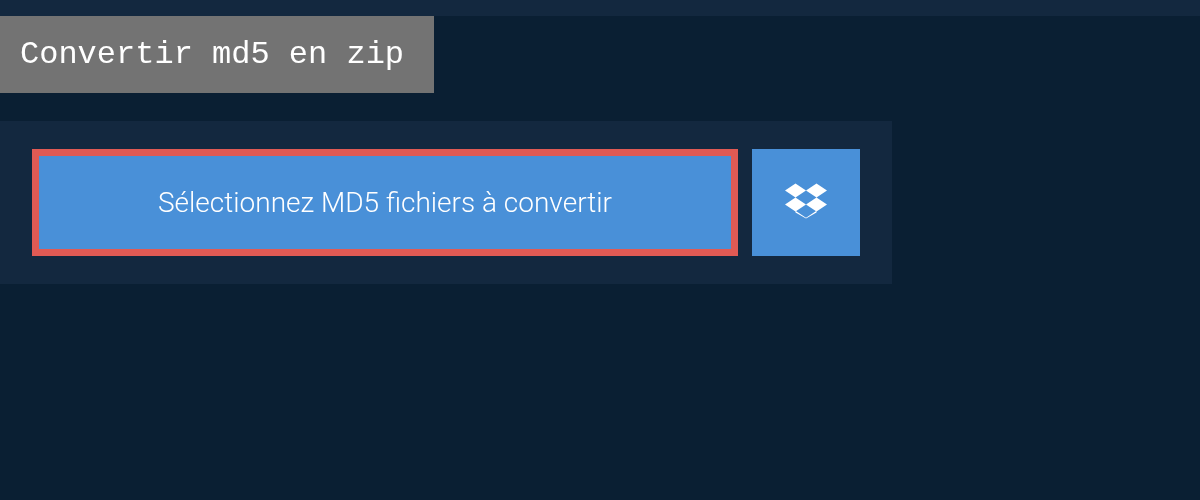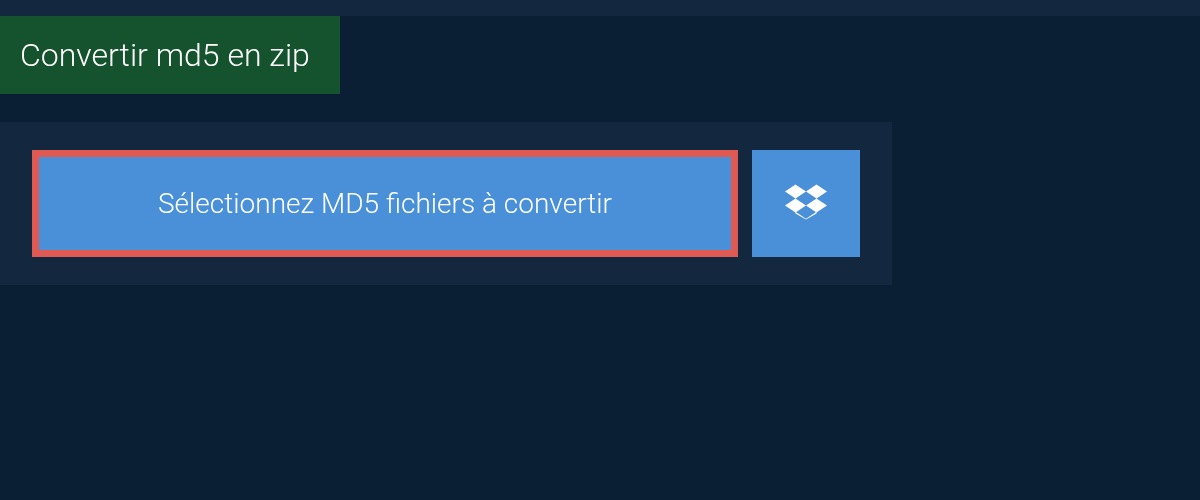--- a/index.html
+++ b/index.html
@@ -16,26 +16,27 @@
     }
     .top-accent {
       width: 100%;
       height: 16px;
       background: #13283f;
     }
     .tab-container {
       display: flex;
     }
     .tab {
-      background: #14532d;
+      background: #737373;
       color: #ffffff;
       font-size: 32px;
       font-weight: 300;
       padding: 20px 30px 20px 20px;
       display: inline-block;
+      font-family: Liberation Mono, monospace;
     }
     .panel {
       background: #13283f;
       margin-top: 28px;
       padding: 28px 32px;
       display: flex;
       align-items: stretch;
       gap: 14px;
       width: 892px;
     }

